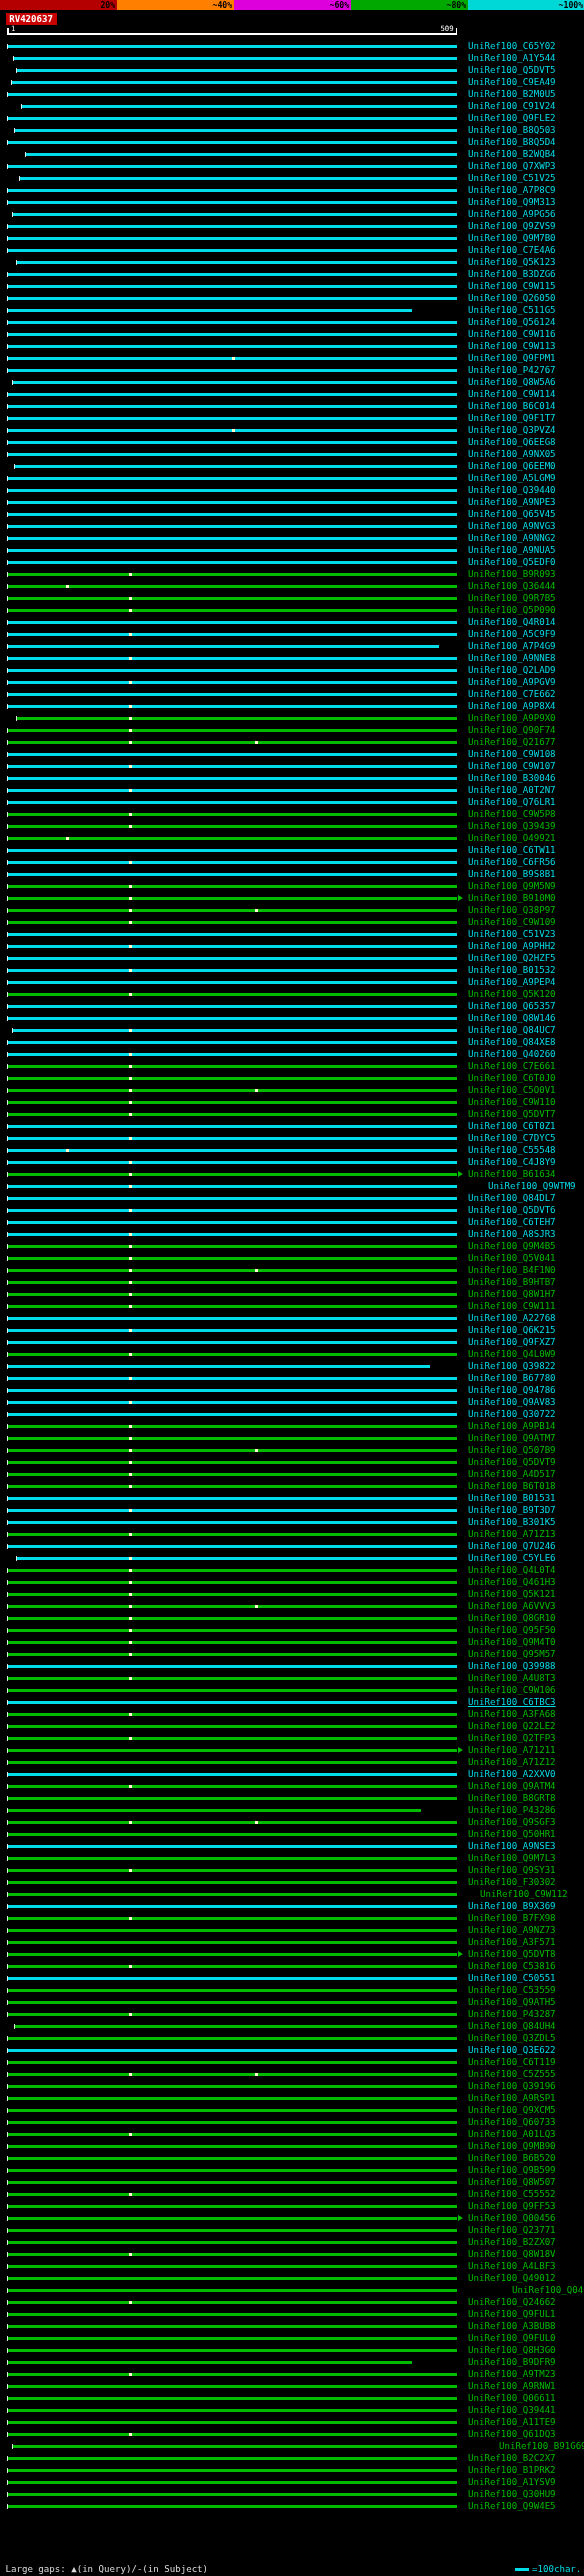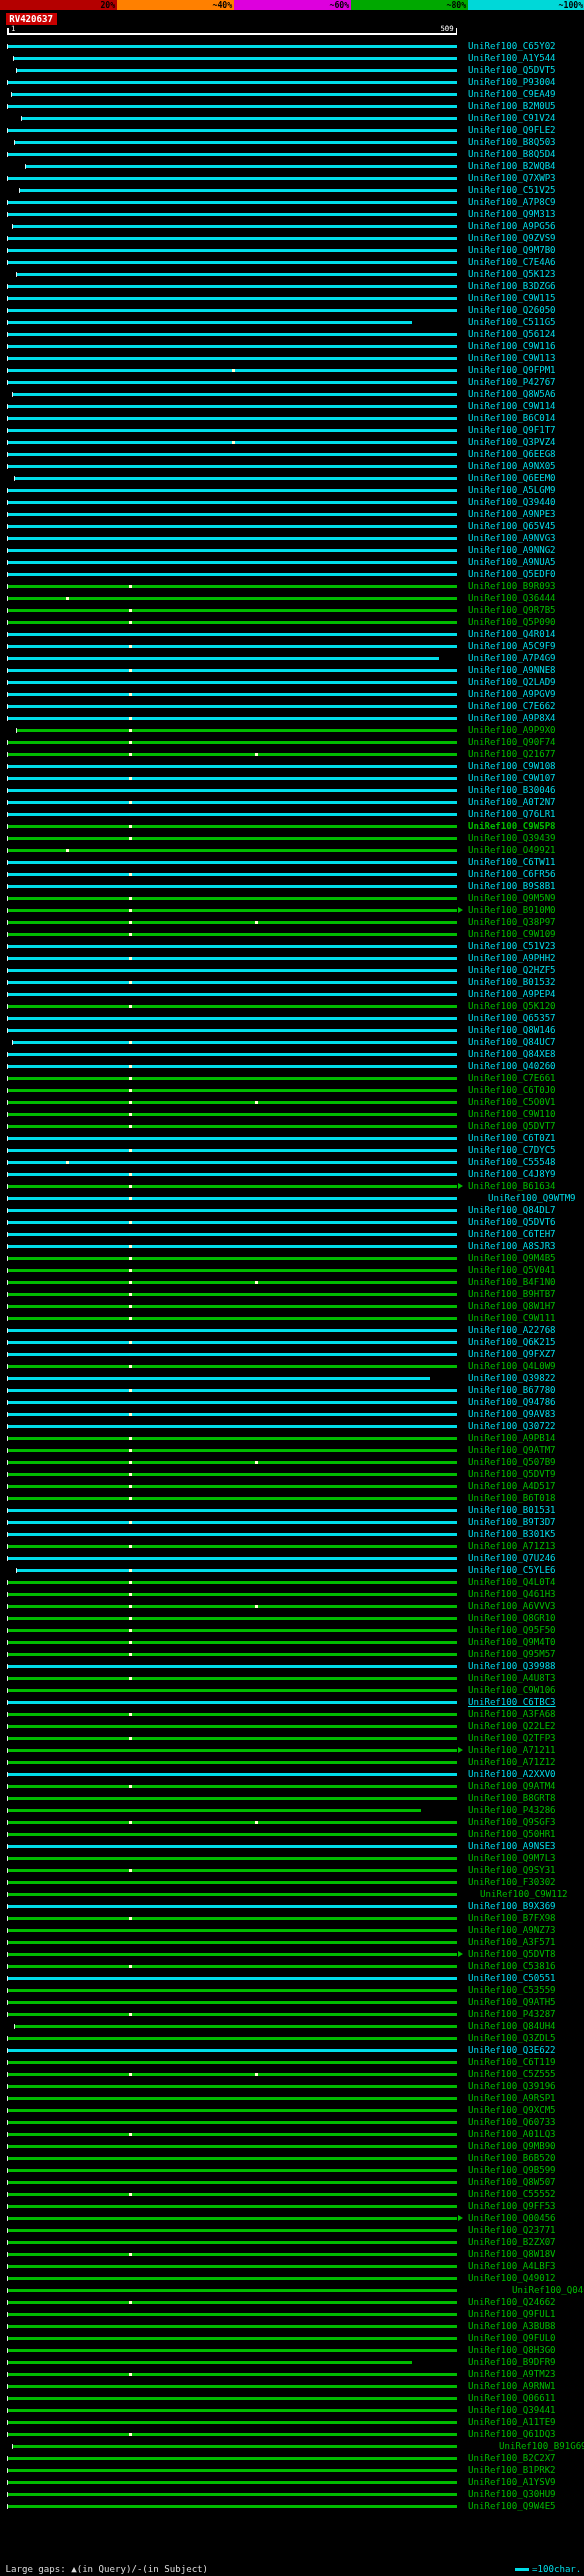--- a/index.html
+++ b/index.html
@@ -71,24 +71,20 @@
     </div>
     <div class="row">
       <div class="bar" style="left: 12.7px; width: 444px; background: rgb(0, 221, 232);"></div>
       <span class="lbl" style="color: rgb(0, 221, 232);">UniRef100_A1Y544</span>
     </div>
     <div class="row">
       <div class="bar" style="left: 16.3px; width: 441px; background: rgb(0, 221, 232);"></div>
       <span class="lbl" style="color: rgb(0, 221, 232);">UniRef100_Q5DVT5</span>
     </div>
     <div class="row">
-      <div class="bar" style="left: 7.3px; width: 450px; background: rgb(0, 221, 232);"></div>
-      <span class="lbl" style="color: rgb(0, 221, 232);">UniRef100_P93004</span>
-    </div>
-    <div class="row">
       <div class="bar" style="left: 11px; width: 446px; background: rgb(0, 221, 232);"></div>
       <span class="lbl" style="color: rgb(0, 221, 232);">UniRef100_C9EA49</span>
     </div>
     <div class="row">
       <div class="bar" style="left: 7.3px; width: 450px; background: rgb(0, 221, 232);"></div>
       <span class="lbl" style="color: rgb(0, 221, 232);">UniRef100_B2M0U5</span>
     </div>
     <div class="row">
       <div class="bar" style="left: 21px; width: 436px; background: rgb(0, 221, 232);"></div>
       <span class="lbl" style="color: rgb(0, 221, 232);">UniRef100_C91V24</span>
@@ -337,21 +333,21 @@
       <div class="mark" style="left: 129px; background: rgb(255, 255, 208);"></div>
       <span class="lbl" style="color: rgb(0, 221, 232);">UniRef100_A0T2N7</span>
     </div>
     <div class="row">
       <div class="bar" style="left: 7.3px; width: 450px; background: rgb(0, 221, 232);"></div>
       <span class="lbl" style="color: rgb(0, 221, 232);">UniRef100_Q76LR1</span>
     </div>
     <div class="row">
       <div class="bar" style="left: 7.3px; width: 450px; background: rgb(0, 187, 0);"></div>
       <div class="mark" style="left: 129px; background: rgb(255, 255, 208);"></div>
-      <span class="lbl" style="color: rgb(0, 187, 0); font-weight: bold;">UniRef100_C9W5P8</span>
+      <span class="lbl" style="color: rgb(0, 187, 0);">UniRef100_C9W5P8</span>
     </div>
     <div class="row">
       <div class="bar" style="left: 7.3px; width: 450px; background: rgb(0, 187, 0);"></div>
       <div class="mark" style="left: 129px; background: rgb(255, 255, 208);"></div>
       <span class="lbl" style="color: rgb(0, 187, 0);">UniRef100_Q39439</span>
     </div>
     <div class="row">
       <div class="bar" style="left: 7.3px; width: 450px; background: rgb(0, 187, 0);"></div>
       <div class="mark" style="left: 66px; background: rgb(255, 255, 208);"></div>
       <span class="lbl" style="color: rgb(0, 187, 0);">UniRef100_O49921</span>
@@ -645,20 +641,25 @@
     </div>
     <div class="row">
       <div class="bar" style="left: 7.3px; width: 450px; background: rgb(0, 187, 0);"></div>
       <div class="mark" style="left: 129px; background: rgb(255, 255, 208);"></div>
       <span class="lbl" style="color: rgb(0, 187, 0);">UniRef100_Q4L0T4</span>
     </div>
     <div class="row">
       <div class="bar" style="left: 7.3px; width: 450px; background: rgb(0, 187, 0);"></div>
       <div class="mark" style="left: 129px; background: rgb(255, 255, 208);"></div>
       <span class="lbl" style="color: rgb(0, 187, 0);">UniRef100_Q461H3</span>
+    </div>
+    <div class="row">
+      <div class="bar" style="left: 7.3px; width: 450px; background: rgb(0, 187, 0);"></div>
+      <div class="mark" style="left: 129px; background: rgb(255, 255, 208);"></div>
+      <span class="lbl" style="color: rgb(0, 187, 0);">UniRef100_Q5K121</span>
     </div>
     <div class="row">
       <div class="bar" style="left: 7.3px; width: 450px; background: rgb(0, 187, 0);"></div>
       <div class="mark" style="left: 129px; background: rgb(255, 255, 208);"></div>
       <div class="mark" style="left: 255px; background: rgb(255, 255, 208);"></div>
       <span class="lbl" style="color: rgb(0, 187, 0);">UniRef100_A6VVV3</span>
     </div>
     <div class="row">
       <div class="bar" style="left: 7.3px; width: 450px; background: rgb(0, 187, 0);"></div>
       <div class="mark" style="left: 129px; background: rgb(255, 255, 208);"></div>

